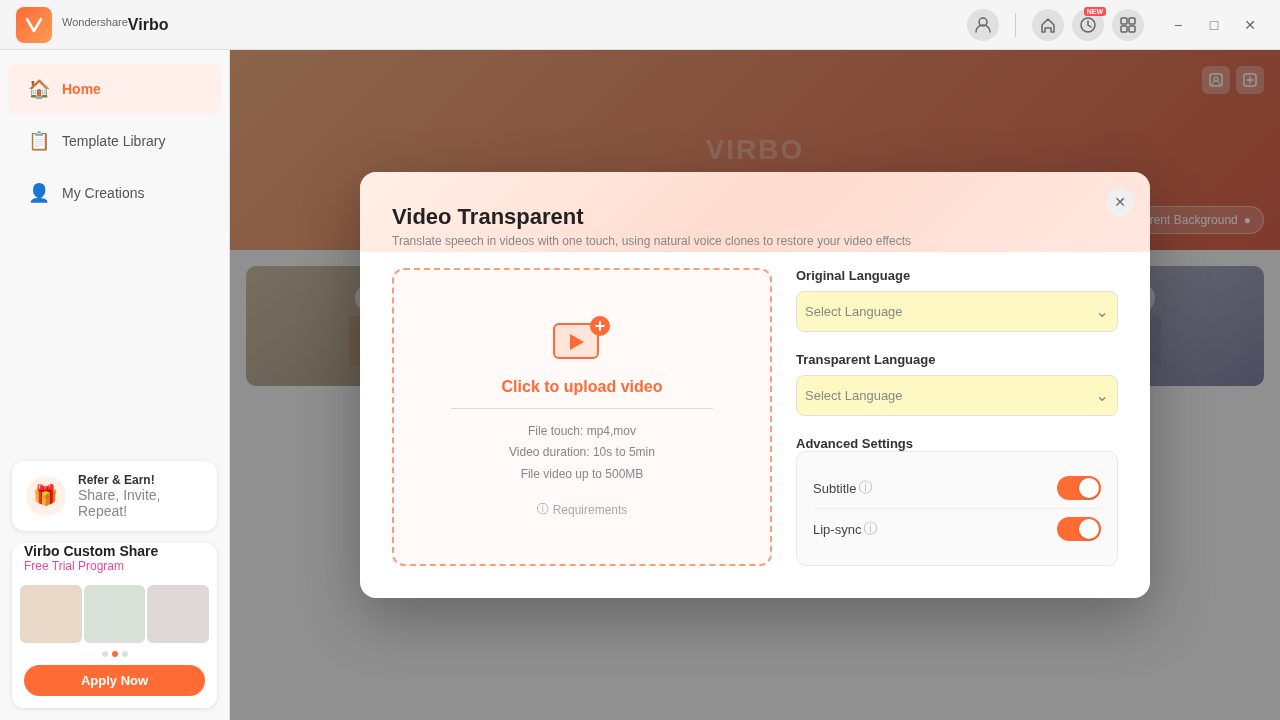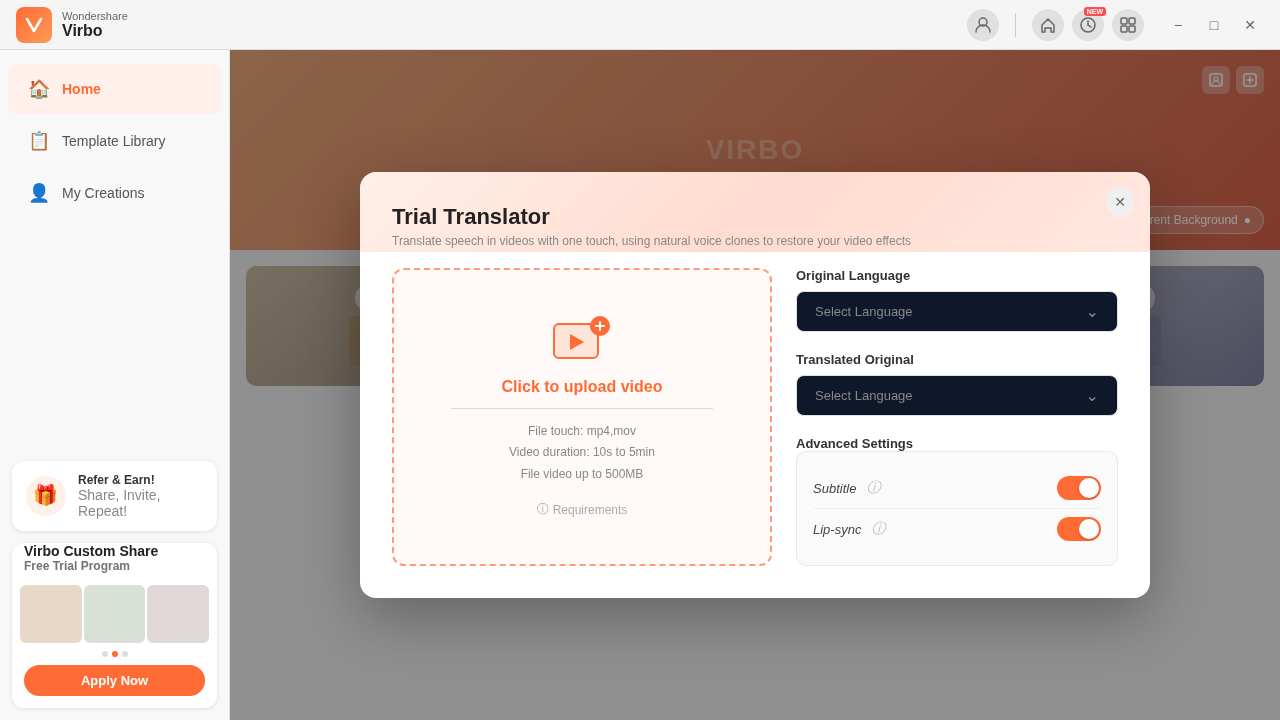--- a/index.html
+++ b/index.html
@@ -48,21 +48,20 @@
       display: flex;
       align-items: center;
       justify-content: center;
       color: white;
       font-size: 18px;
       font-weight: bold;
     }
 
     .app-name {
       display: flex;
-      flex-direction: column;
     }
 
     .app-name-top {
       font-size: 11px;
       color: #666;
       font-weight: 400;
     }
 
     .app-name-bottom {
       font-size: 16px;
@@ -223,22 +222,22 @@
     .trial-card-title {
       padding: 0 12px;
       font-size: 14px;
       font-weight: 700;
       color: #222;
     }
 
     .trial-card-sub {
       padding: 0 12px 8px;
       font-size: 12px;
-      color: #737373;
-      font-weight: 700;
+      color: #ec4899;
+      font-weight: 400;
     }
 
     .trial-card-images {
       display: flex;
       gap: 2px;
       padding: 4px 8px 8px;
       height: 70px;
       overflow: hidden;
     }
 
@@ -513,24 +512,24 @@
       font-size: 13px;
       font-weight: 600;
       color: #333;
       margin-bottom: 8px;
     }
 
     .select-dropdown {
       width: 100%;
       border: 1px solid #e0e0e0;
       border-radius: 8px;
-      padding: 10px 18px;
+      padding: 10px 8px;
       font-size: 13px;
       color: #888;
-      background: #0f172a;
+      background: #fef9c3;
       display: flex;
       align-items: center;
       justify-content: space-between;
       cursor: pointer;
       margin-bottom: 20px;
       gap: 24px;
     }
 
     .select-arrow {
       color: #888;
@@ -560,22 +559,21 @@
 
     .setting-row + .setting-row {
       border-top: 1px solid #f0f0f0;
     }
 
     .setting-label {
       font-size: 13px;
       color: #444;
       display: flex;
       align-items: center;
-      gap: 10px;
-      font-style: italic;
+      gap: 2px;
     }
 
     .info-icon {
       color: #bbb;
       font-size: 14px;
       cursor: pointer;
     }
 
     .toggle {
       width: 44px;
@@ -806,21 +804,21 @@
           </div>
         </div>
       </div>
 
       <div class="overlay">
         <div class="modal">
           <div class="modal-header-bg"></div>
 
           <button class="modal-close">✕</button>
 
-          <h2 class="modal-title">Trial Translator</h2>
+          <h2 class="modal-title">Video Transparent</h2>
           <p class="modal-subtitle">Translate speech in videos with one touch, using natural voice clones to restore your video effects</p>
 
           <div class="modal-body">
 
             <div class="upload-area">
 
               <svg class="upload-icon-svg" viewBox="0 0 60 50" fill="none" xmlns="http://www.w3.org/2000/svg">
                 <rect x="2" y="8" width="44" height="34" rx="5" fill="#ff6b35" opacity="0.15"></rect>
                 <rect x="2" y="8" width="44" height="34" rx="5" stroke="#ff6b35" stroke-width="2"></rect>
                 <polygon points="18,18 18,34 32,26" fill="#ff6b35"></polygon>
@@ -840,21 +838,21 @@
               </div>
             </div>
 
             <div class="settings-panel">
               <div class="settings-section-title">Original Language</div>
               <div class="select-dropdown">
                 <span>Select Language</span>
                 <span class="select-arrow">⌄</span>
               </div>
 
-              <div class="settings-section-title">Translated Original</div>
+              <div class="settings-section-title">Transparent Language</div>
               <div class="select-dropdown">
                 <span>Select Language</span>
                 <span class="select-arrow">⌄</span>
               </div>
 
               <div class="advanced-settings-title">Advanced Settings</div>
 
               <div class="settings-box">
                 <div class="setting-row">
                   <div class="setting-label">

